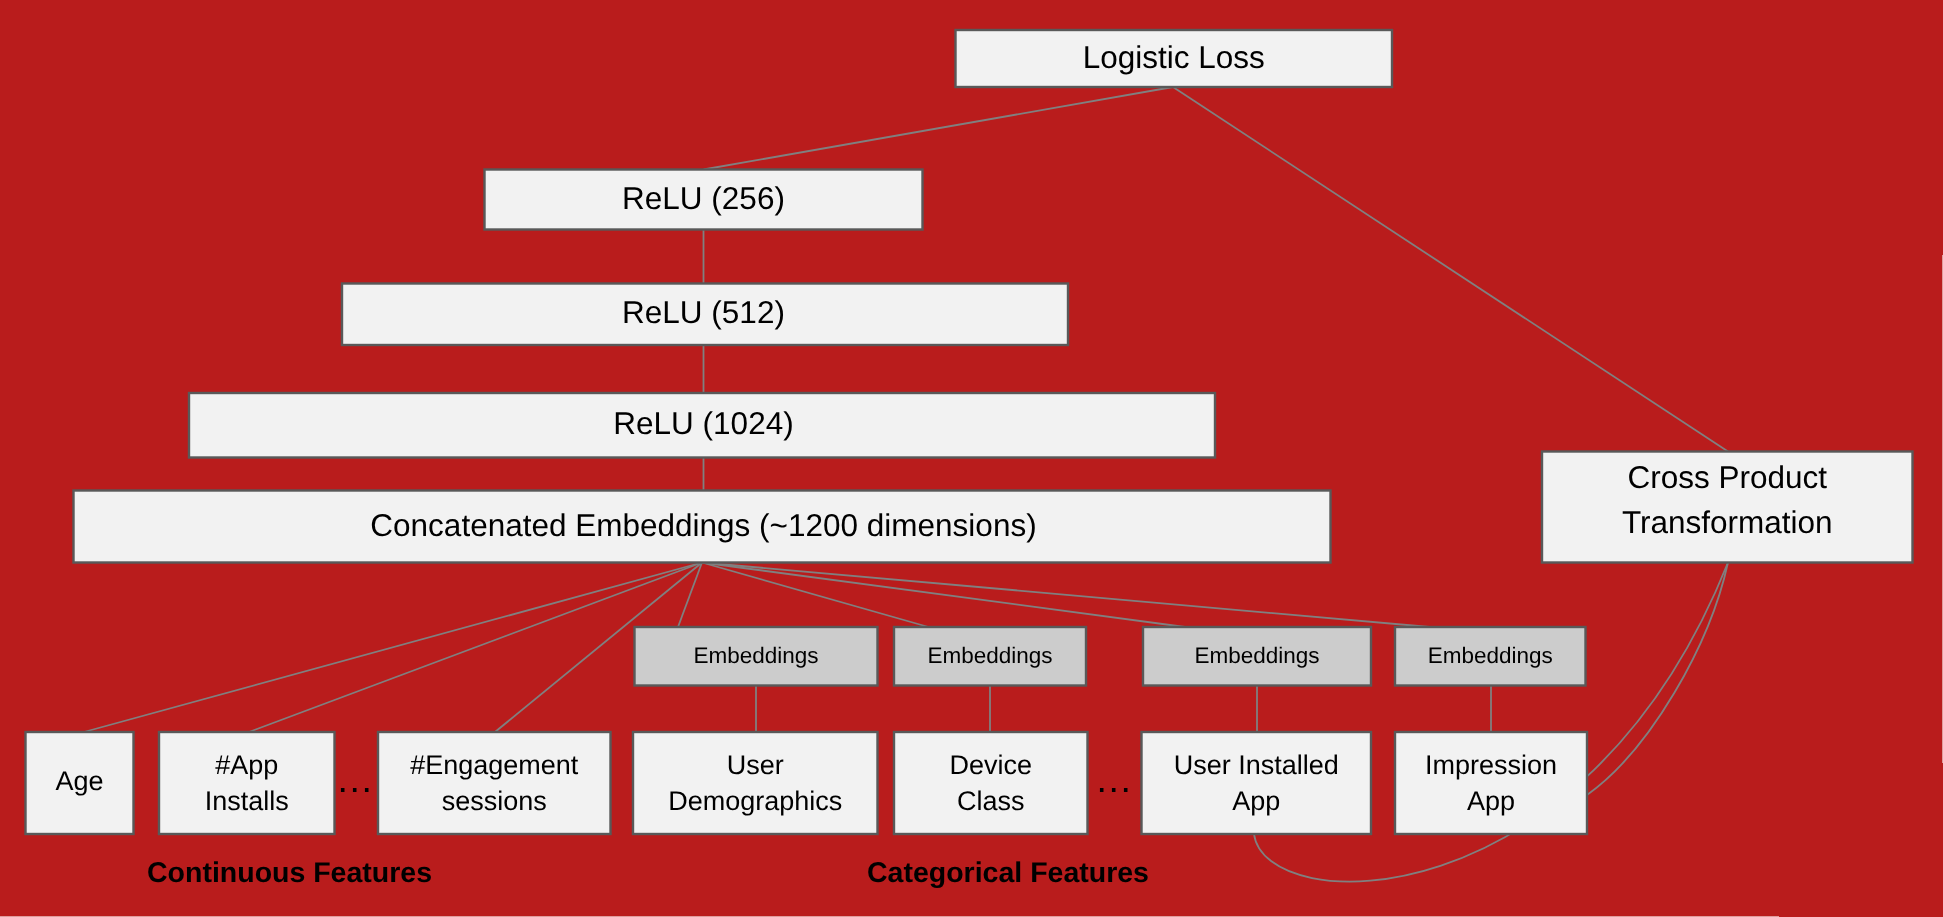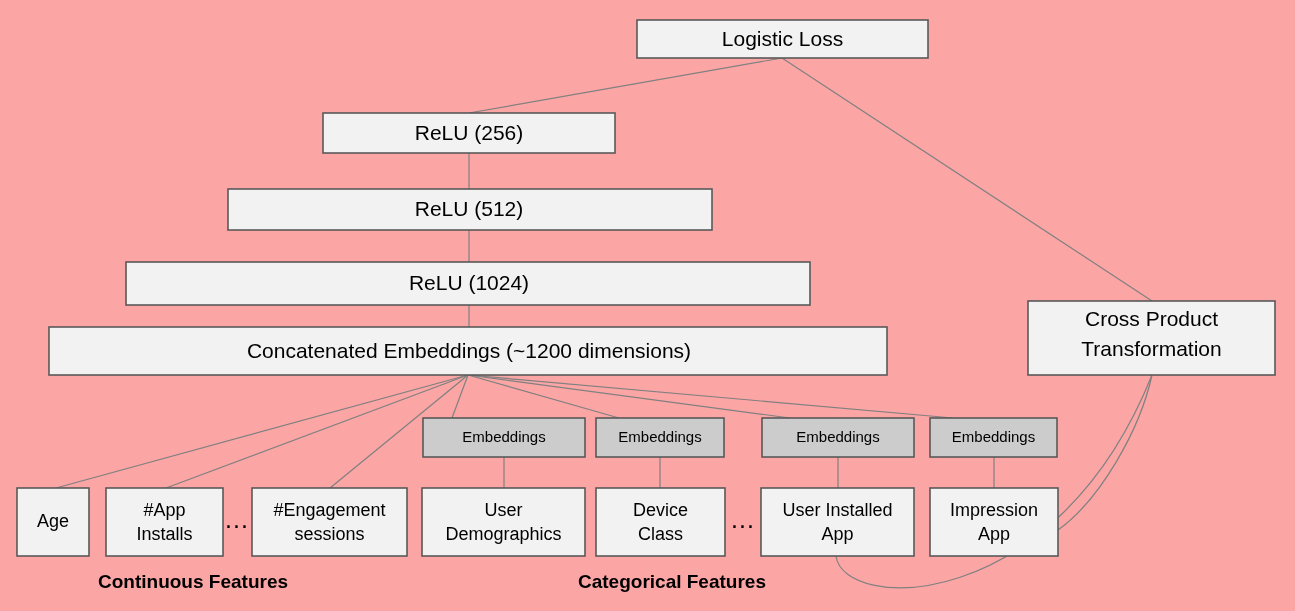--- a/index.html
+++ b/index.html
@@ -4,21 +4,21 @@
 <style>
   html, body {
     margin: 0;
     padding: 0;
     background: #ffffff;
   }
   #diagram-root {
     position: relative;
     width: 1295px;
     height: 611px;
-    background: #fca5a5;
+    background: #b91c1c;
     font-family: "Liberation Sans", sans-serif;
     overflow: hidden;
   }
   svg.canvas {
     position: absolute;
     top: 0;
     left: 0;
     width: 1295px;
     height: 611px;
   }

